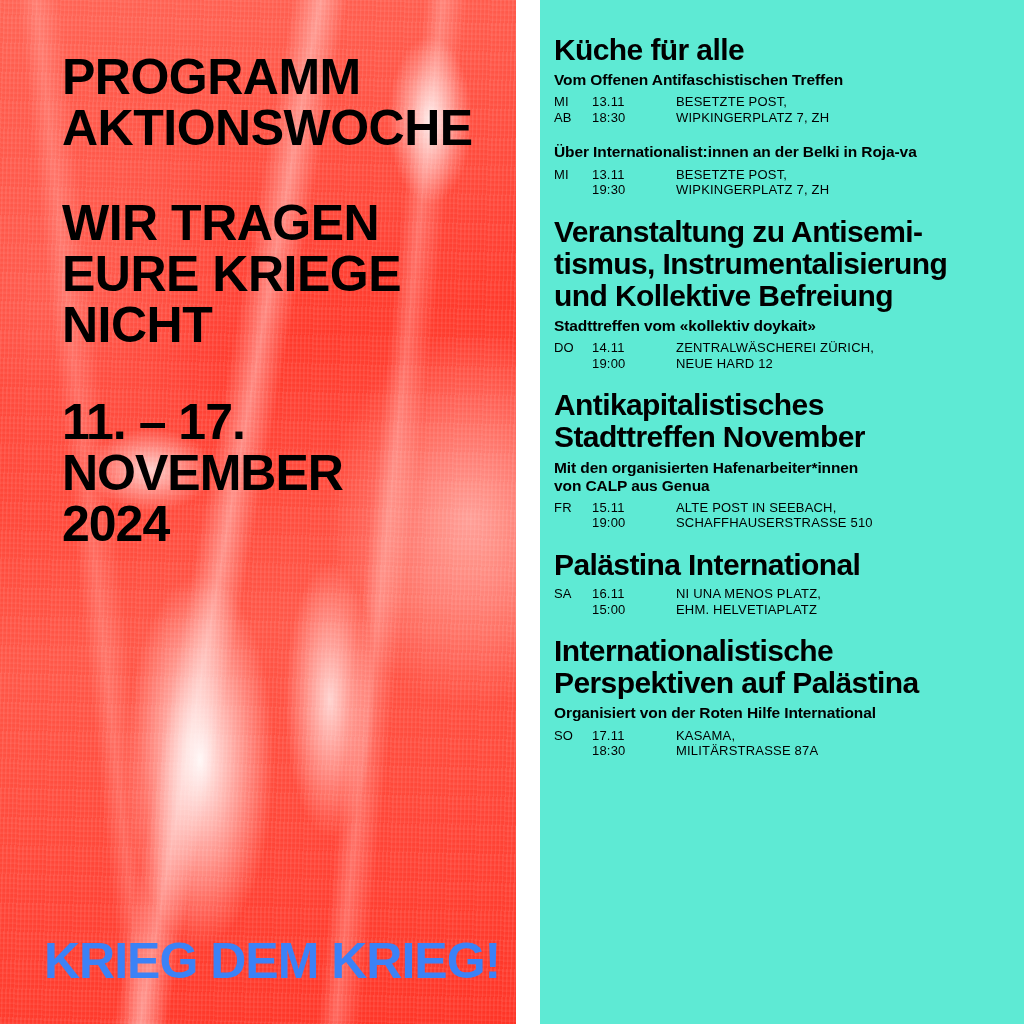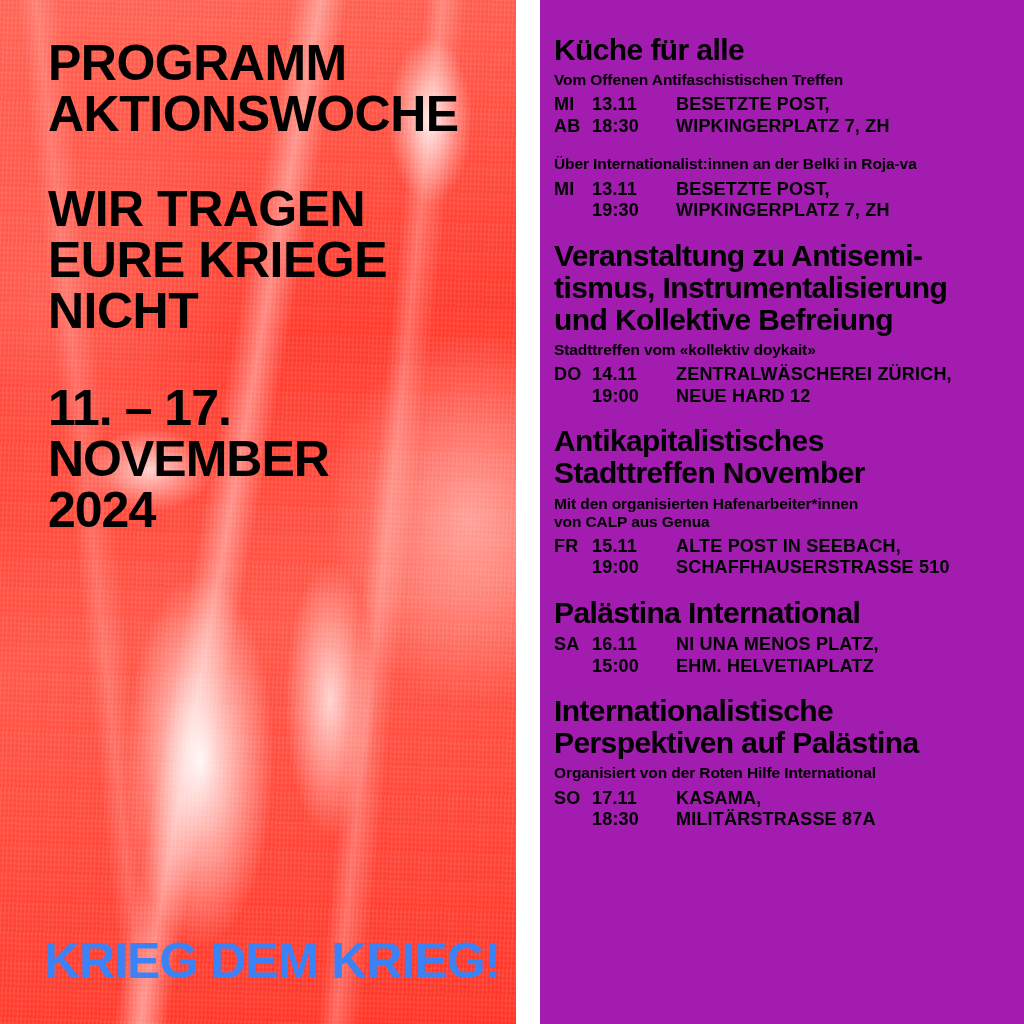--- a/index.html
+++ b/index.html
@@ -66,21 +66,21 @@
     width: 450px;
   }
   .headline {
     font-family: "Liberation Sans", sans-serif;
     font-weight: bold;
     color: #000000;
     letter-spacing: -0.5px;
     line-height: 1.02;
     font-size: 48px;
     text-transform: uppercase;
-    margin: 4px;
+    margin: 18px;
   }
   .headline.title-main { font-size: 50px; }
   .headline.slogan { font-size: 50px; margin-top: 44px; }
   .headline.dates { font-size: 50px; margin-top: 46px; letter-spacing: -1px; }
 
   .bottom-slogan {
     position: absolute;
     left: 44px;
     bottom: 38px;
     font-family: "Liberation Sans", sans-serif;
@@ -94,21 +94,21 @@
 
   
   .right-panel {
     position: absolute;
     left: 540px;
     top: 0;
     width: 484px;
     height: 1024px;
     padding: 34px 22px 20px 14px;
     box-sizing: border-box;
-    background: #a21caf;
+    background: #5eead4;
   }
   .event { margin-bottom: 18px; }
   .event:last-child { margin-bottom: 0; }
 
   .event-title {
     font-family: "Liberation Sans", sans-serif;
     font-weight: bold;
     font-size: 30px;
     line-height: 1.07;
     color: #000000;
@@ -119,22 +119,22 @@
     font-family: "Liberation Sans", sans-serif;
     font-weight: bold;
     font-size: 15.5px;
     line-height: 1.17;
     color: #000000;
     margin: 0 0 5px 0;
     letter-spacing: -0.1px;
   }
   .event-lines {
     font-family: "Liberation Sans", sans-serif;
-    font-weight: bold;
-    font-size: 18px;
+    font-weight: normal;
+    font-size: 13px;
     line-height: 1.2;
     color: #000000;
     letter-spacing: 0.2px;
     text-transform: uppercase;
   }
   .event-line {
     display: flex;
     align-items: baseline;
   }
   .col-day { width: 38px; flex: 0 0 38px; }

